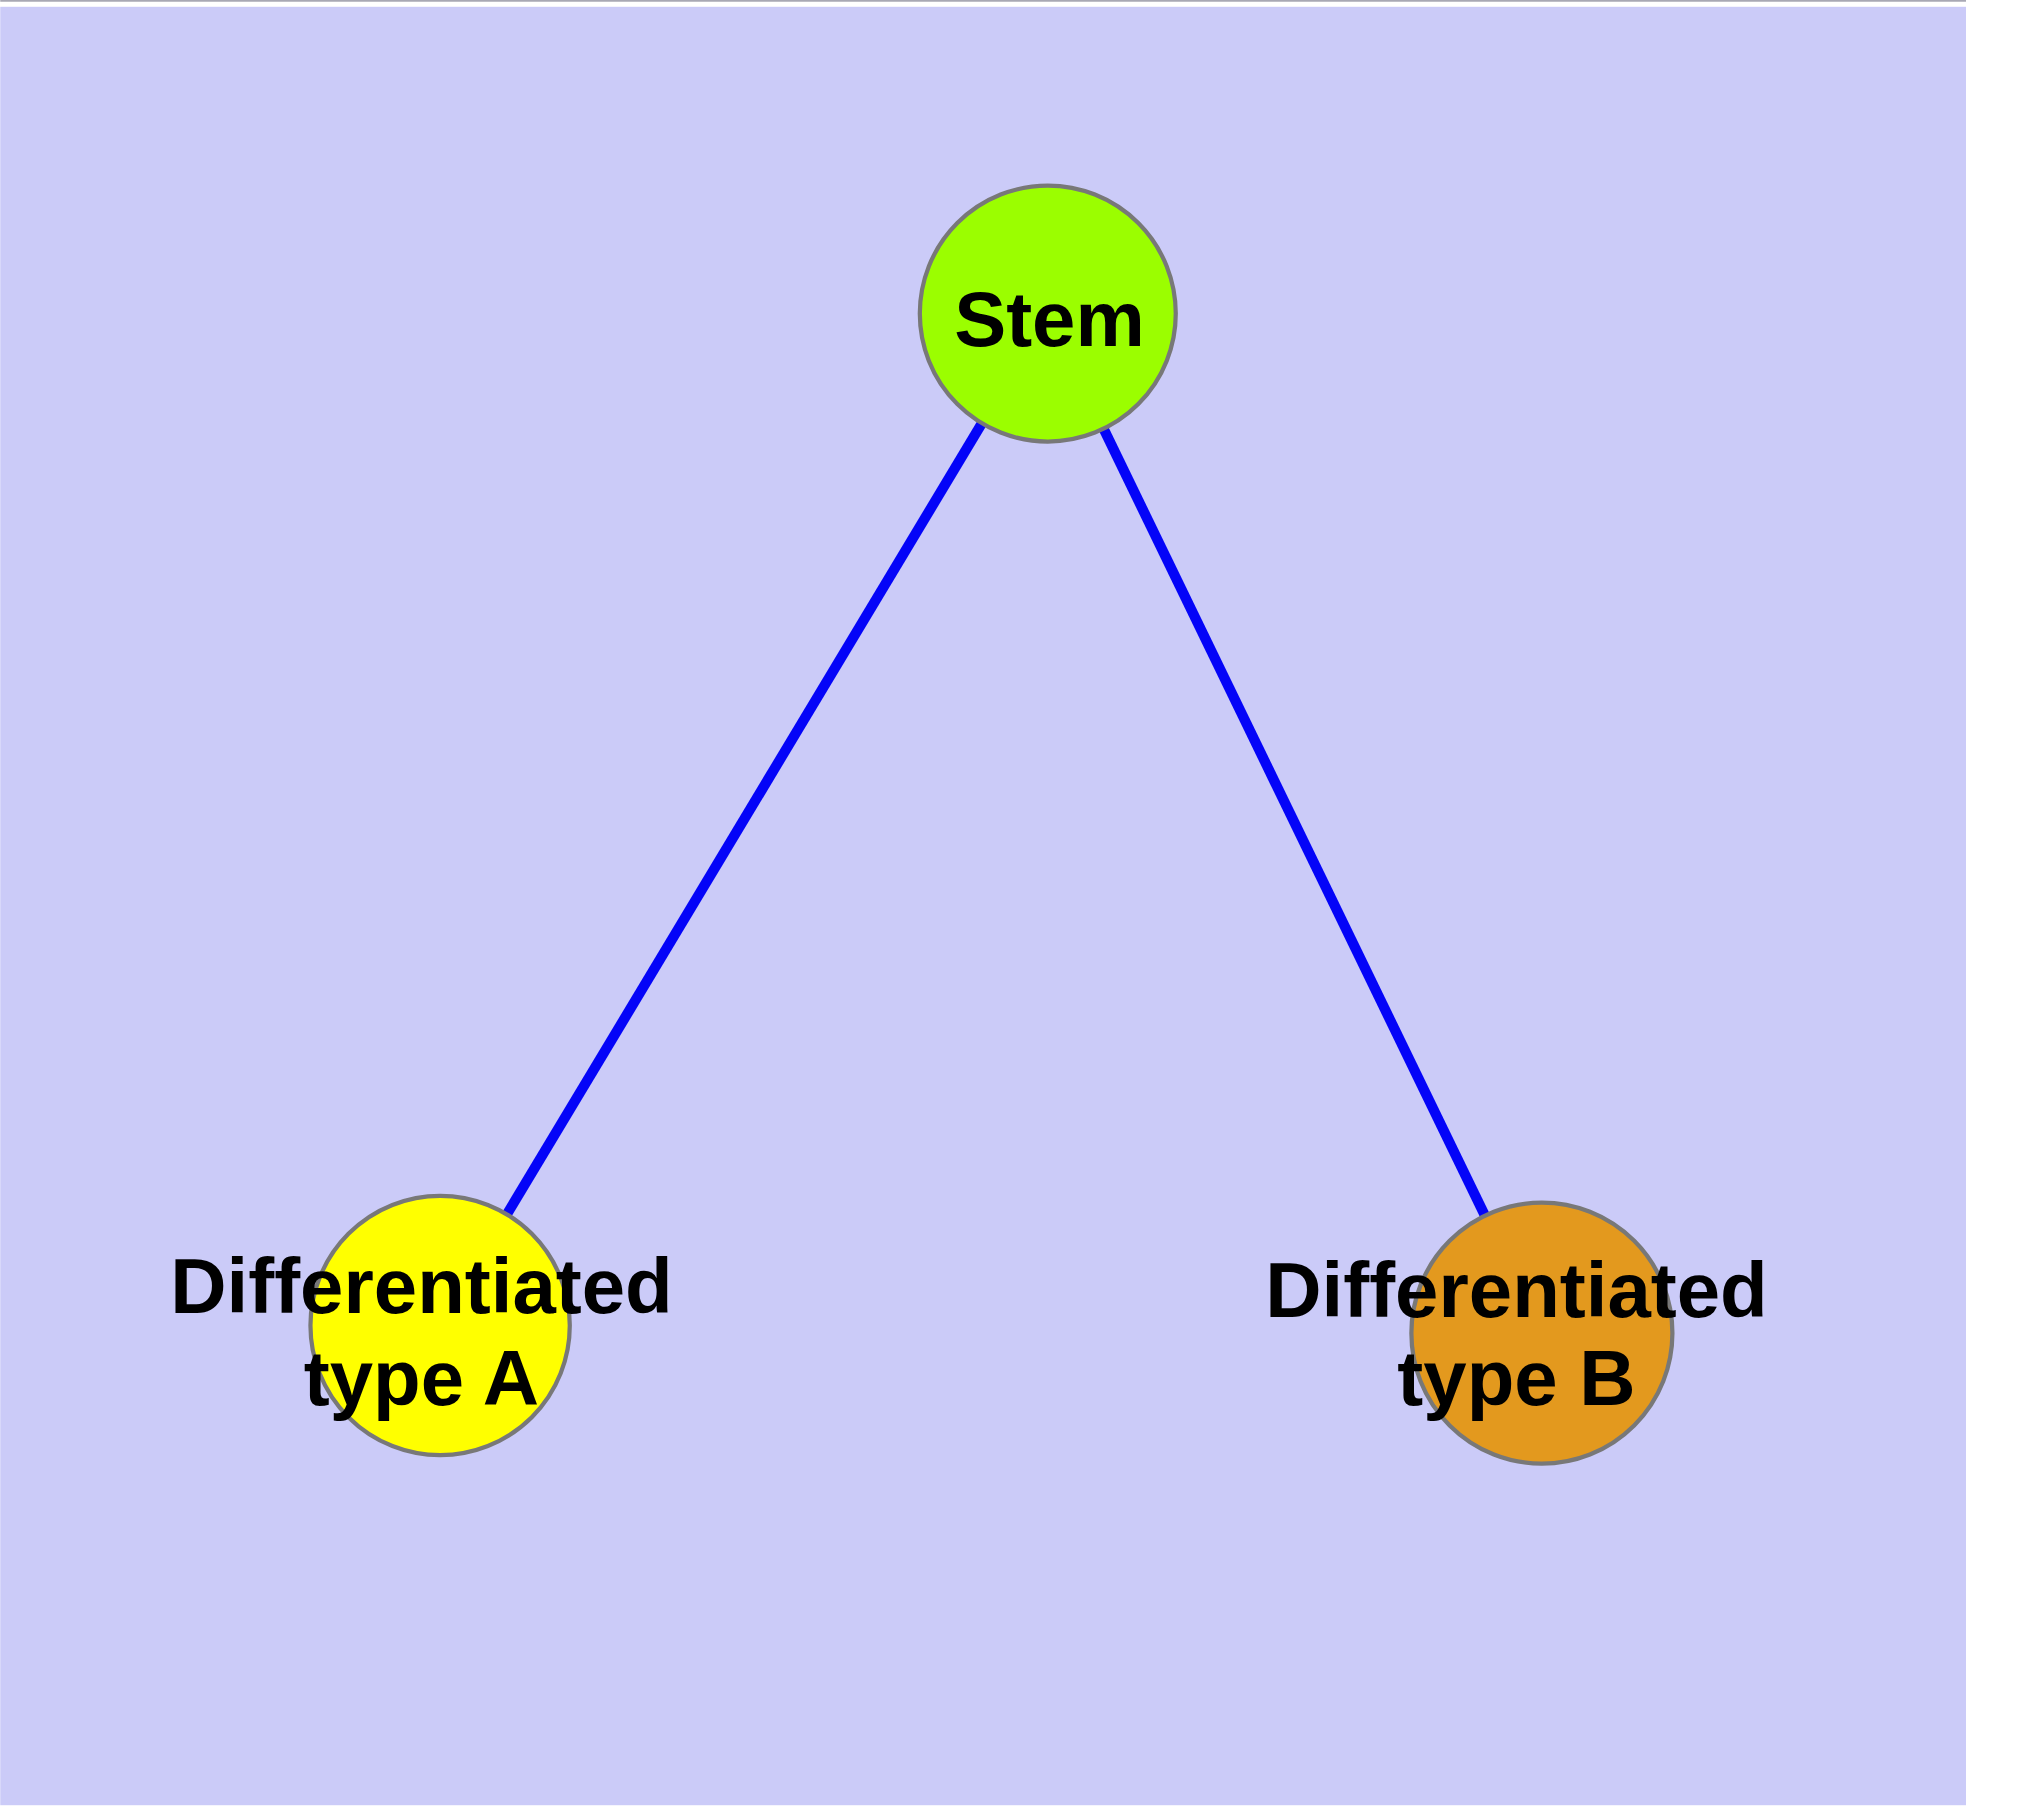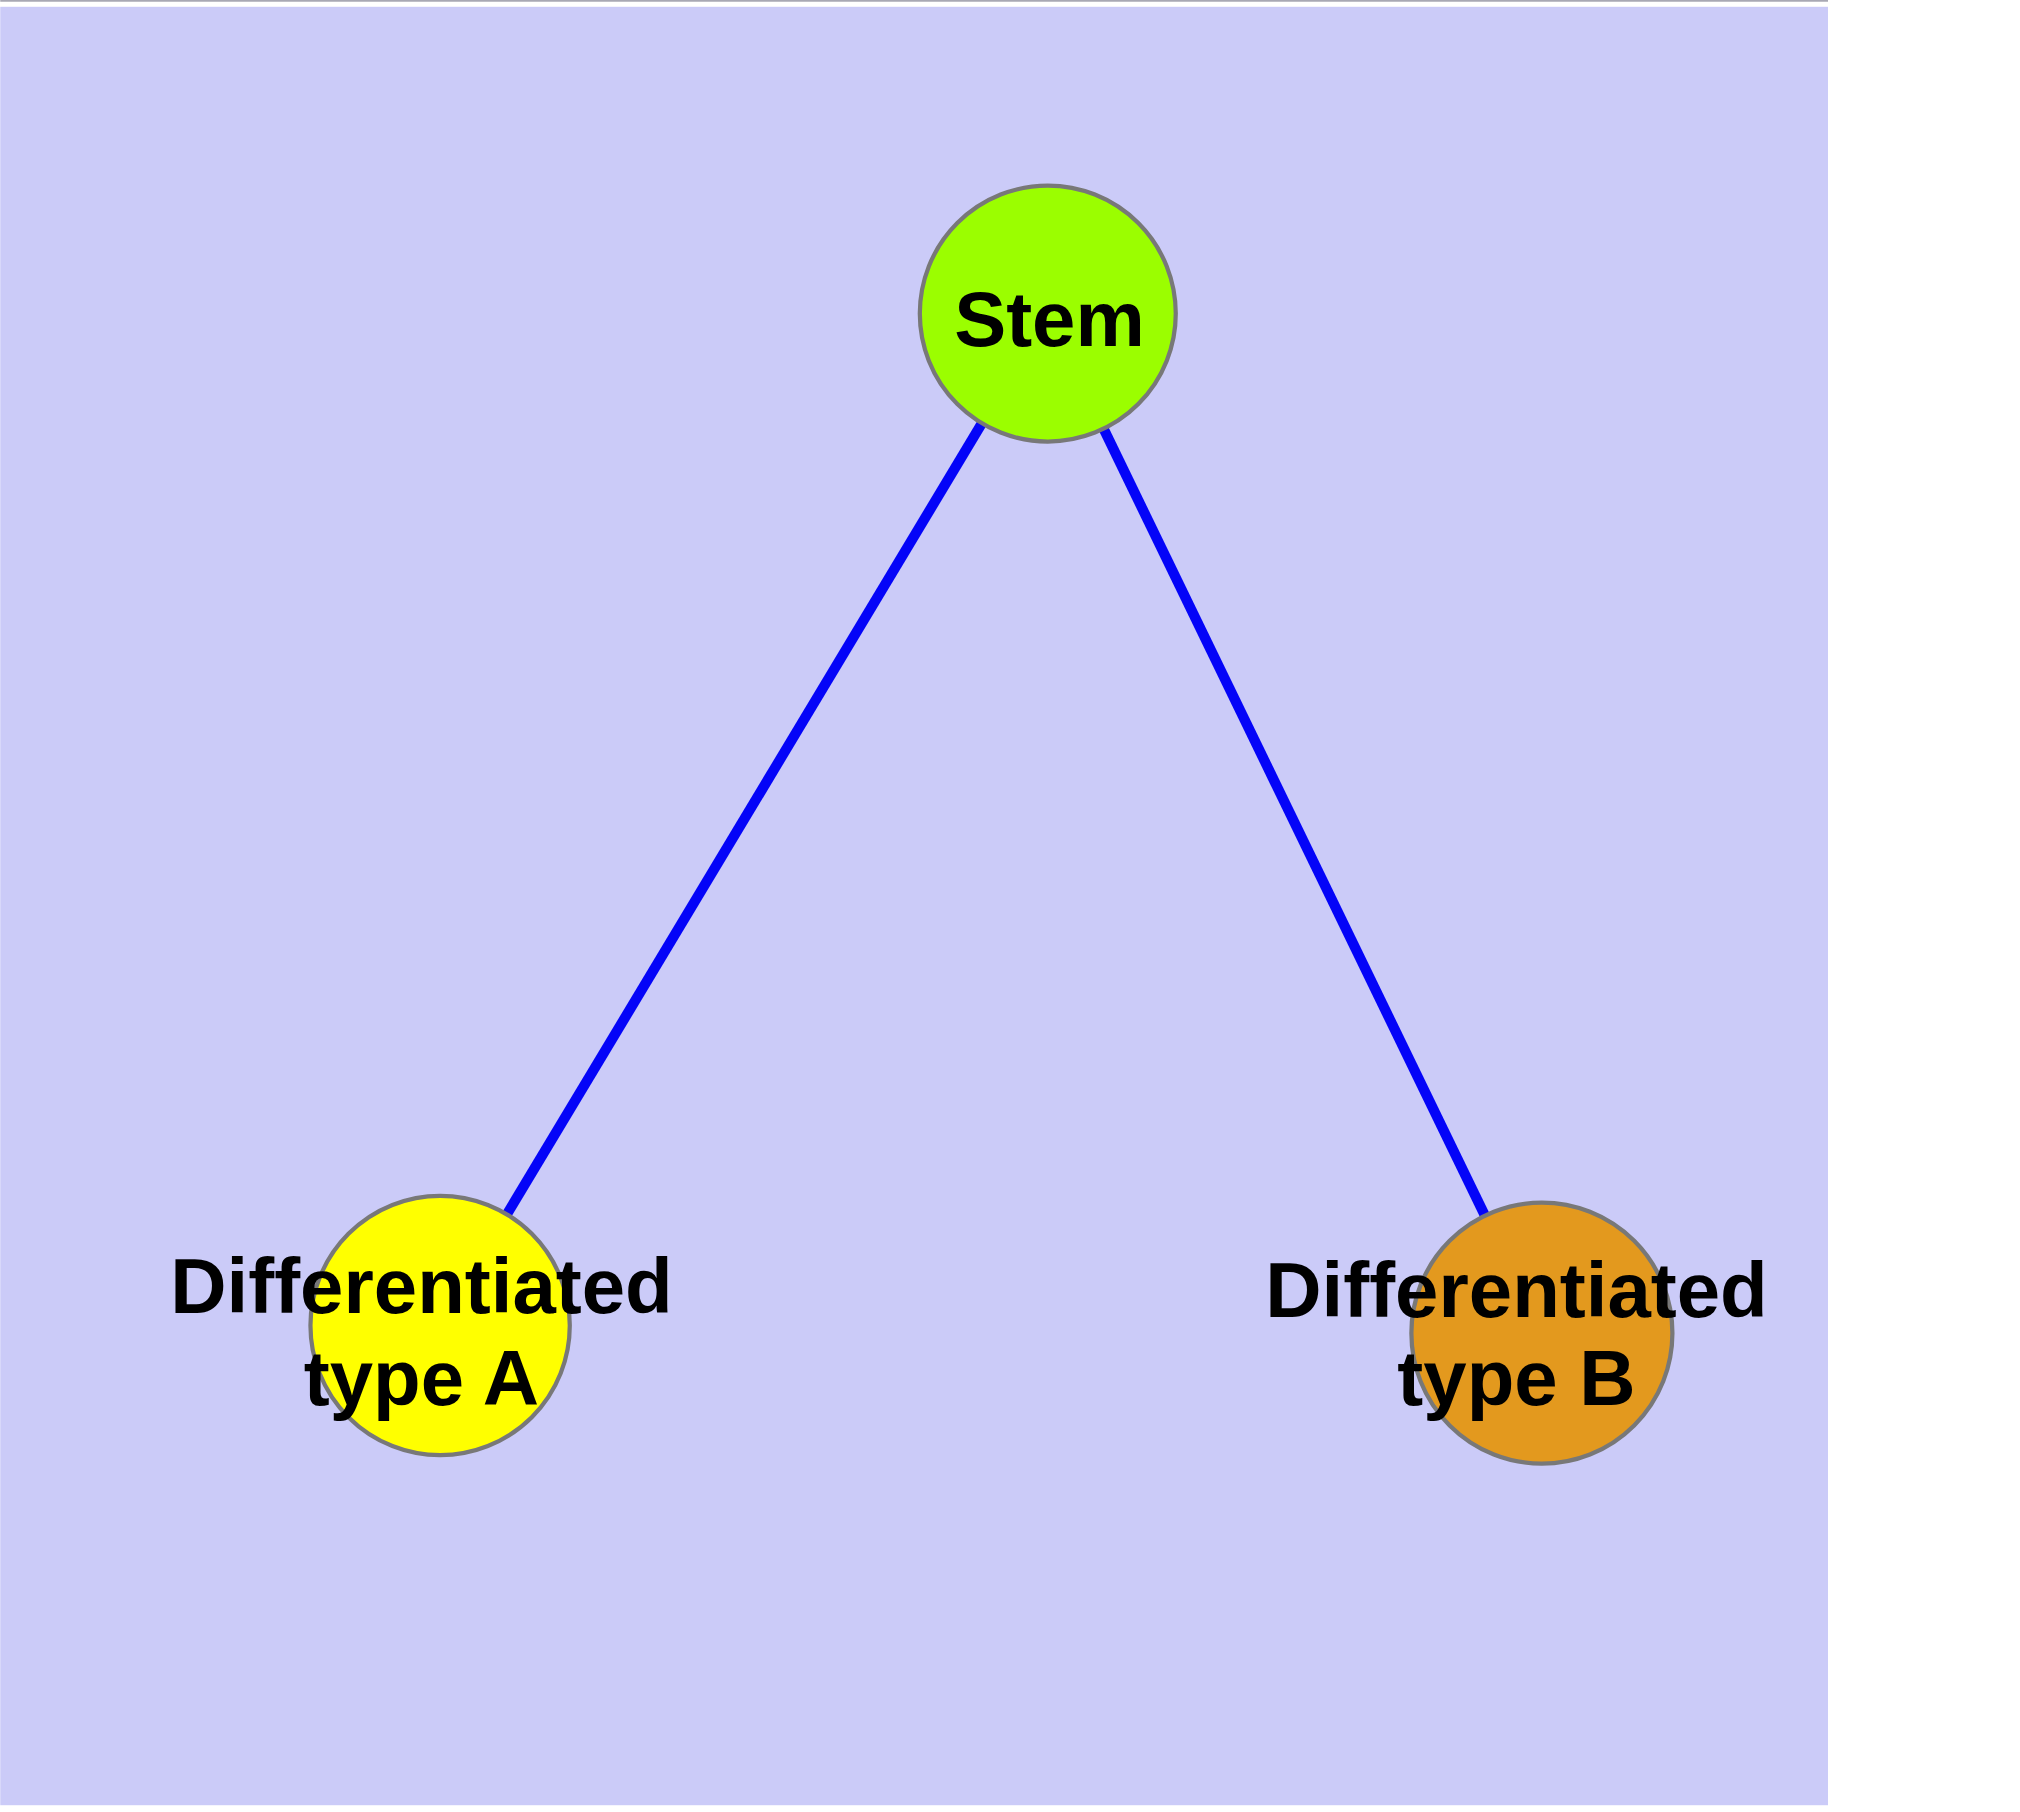--- a/index.html
+++ b/index.html
@@ -2,21 +2,21 @@
 <html style="font-size:13.6px"><head>
 <meta charset="utf-8">
 <style>
   html, body {
     margin: 0;
     padding: 0;
     background: #ffffff;
   }
   .canvas-wrap {
     position: relative;
-    width: 1828px;
+    width: 1966px;
     height: 1812px;
     background: #ffffff;
     overflow: hidden;
     font-family: "Liberation Sans", sans-serif;
   }
   svg.graph {
     display: block;
     width: 2021px;
     height: 1812px;
   }

